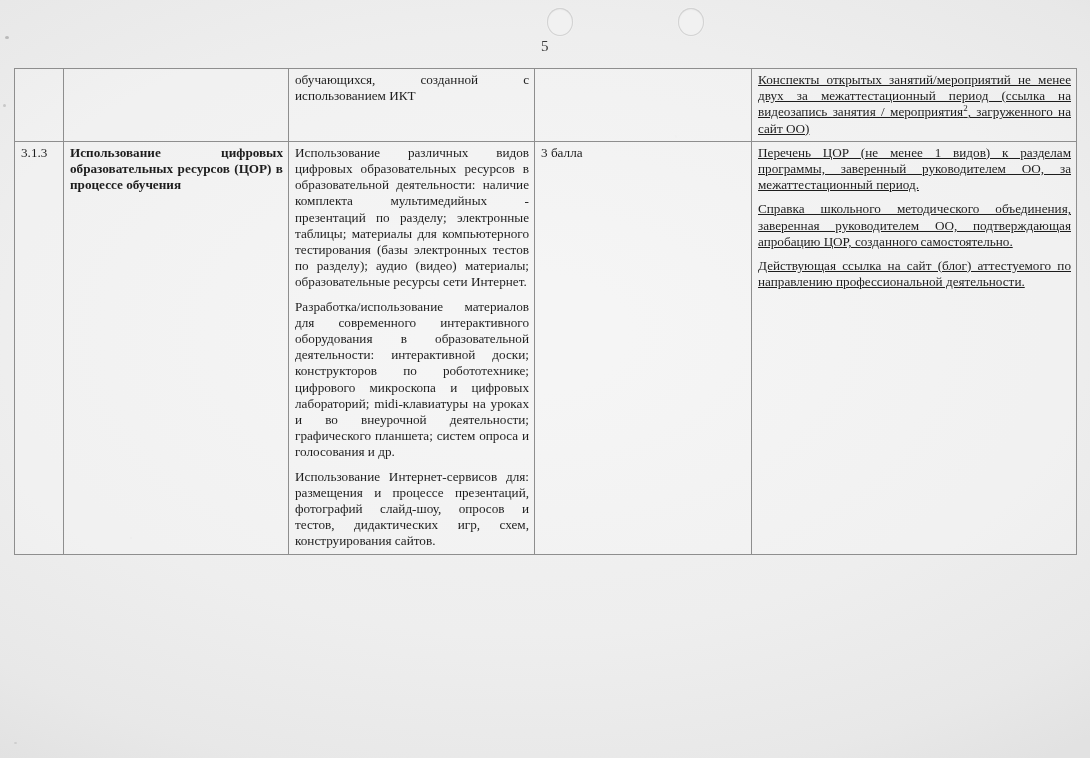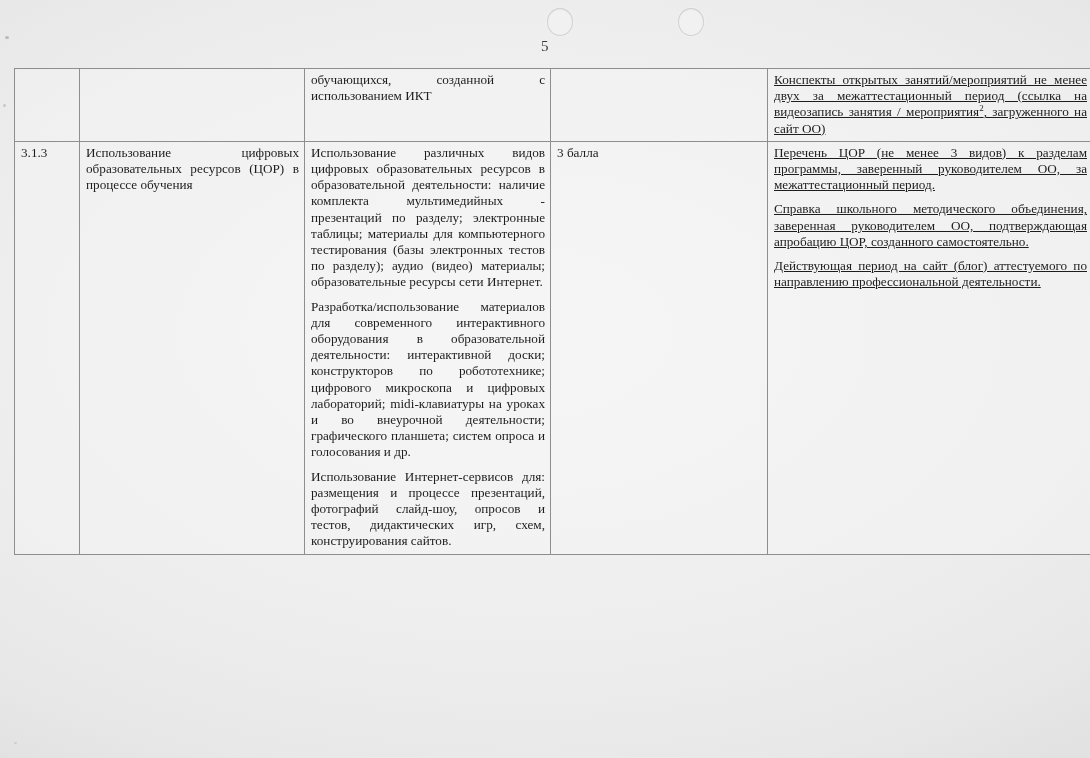--- a/index.html
+++ b/index.html
@@ -83,22 +83,22 @@
     border: 1px solid #8e8e8e;
     vertical-align: top;
     padding: 3px 5px 4px 6px;
     font-size: 13.2px;
     line-height: 16.2px;
     text-align: justify;
     text-align-last: left;
     -webkit-hyphens: none;
     hyphens: none;
   }
-  .col-code  { width: 65px;  text-align: center; text-align-last: center; }
-  .col-name  { width: 225px; }
+  .col-code  { width: 49px;  text-align: center; text-align-last: center; }
+  .col-name  { width: 225px; font-weight: bold; }
   .col-desc  { width: 246px; }
   .col-score { width: 217px; text-align: center; text-align-last: center; }
   .col-proof { width: 325px; text-decoration: underline; }
 
   .cell-empty { padding: 0; }
 
   .score-value {
     display: block;
     text-align: right;
     font-size: 13.2px;
@@ -162,19 +162,19 @@
       </td>
       <td class="col-desc">
         <p class="para">Использование различных видов цифровых образовательных ресурсов в образовательной деятельности: наличие комплекта мультимедийных - презентаций по разделу; электронные таблицы; материалы для компьютерного тестирования (базы электронных тестов по разделу); аудио (видео) материалы; образовательные ресурсы сети Интернет.</p>
         <p class="para">Разработка/использование материалов для современного интерактивного оборудования в образовательной деятельности: интерактивной доски; конструкторов по робототехнике; цифрового микроскопа и цифровых лабораторий; midi-клавиатуры на уроках и во внеурочной деятельности; графического планшета; систем опроса и голосования и др.</p>
         <p class="para">Использование Интернет-сервисов для: размещения и процессе презентаций, фотографий слайд-шоу, опросов и тестов, дидактических игр, схем, конструирования сайтов.</p>
       </td>
       <td class="col-score">
         <span class="score-value">3 балла</span>
       </td>
       <td class="col-proof">
-        <p class="para">Перечень ЦОР (не менее 3 видов) к разделам программы, заверенный руководителем ОО, за межаттестационный период.</p>
+        <p class="para">Перечень ЦОР (не менее 1 видов) к разделам программы, заверенный руководителем ОО, за межаттестационный период.</p>
         <p class="para">Справка школьного методического объединения, заверенная руководителем ОО, подтверждающая апробацию ЦОР, созданного самостоятельно.</p>
-        <p class="para">Действующая период на сайт (блог) аттестуемого по направлению профессиональной деятельности.</p>
+        <p class="para">Действующая ссылка на сайт (блог) аттестуемого по направлению профессиональной деятельности.</p>
       </td>
     </tr>
   </tbody>
 </table>
 
 </body></html>

